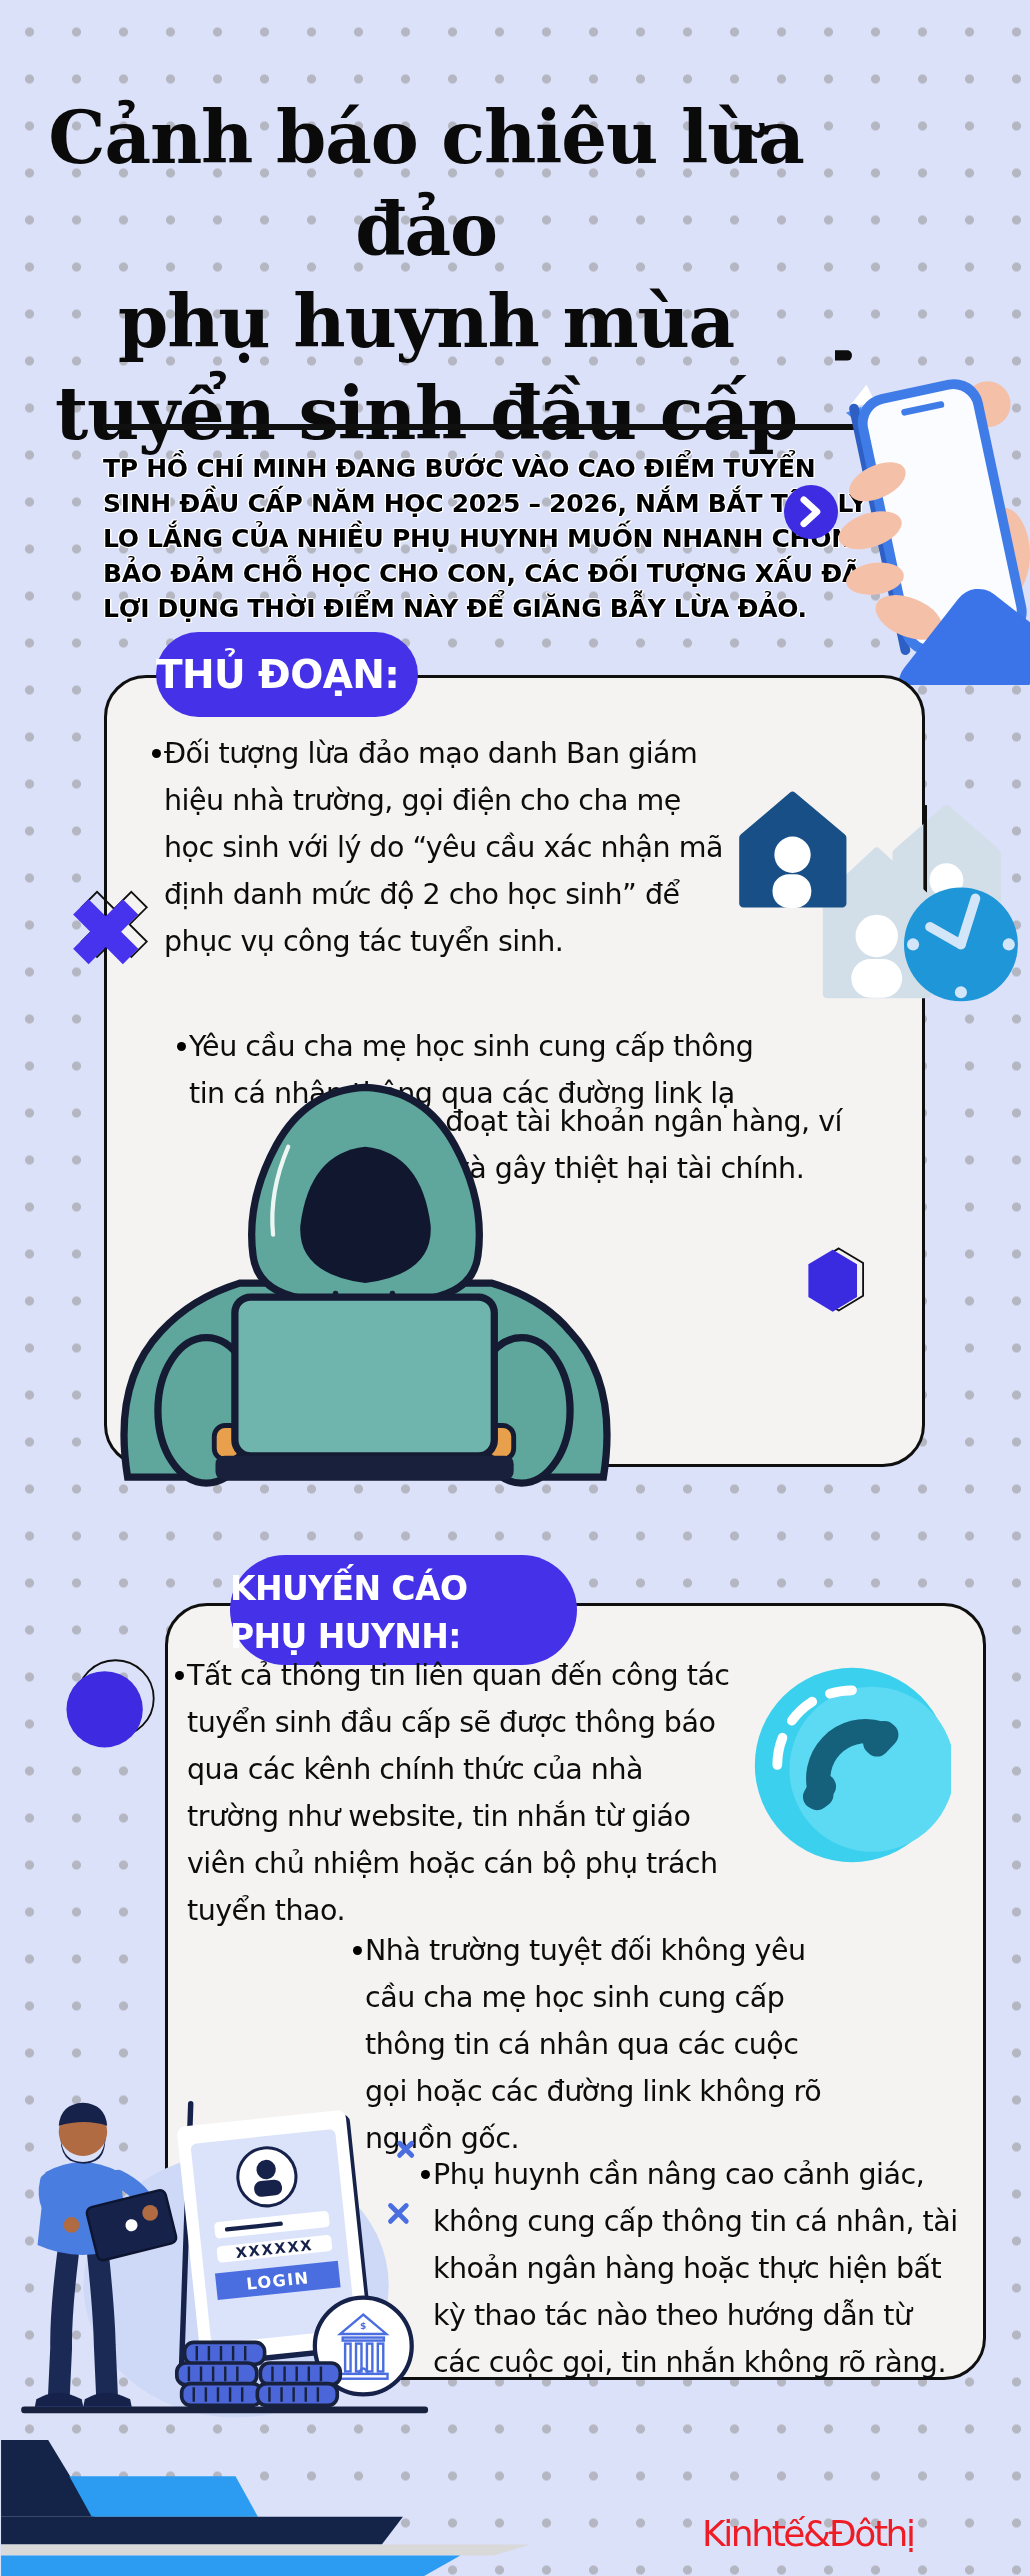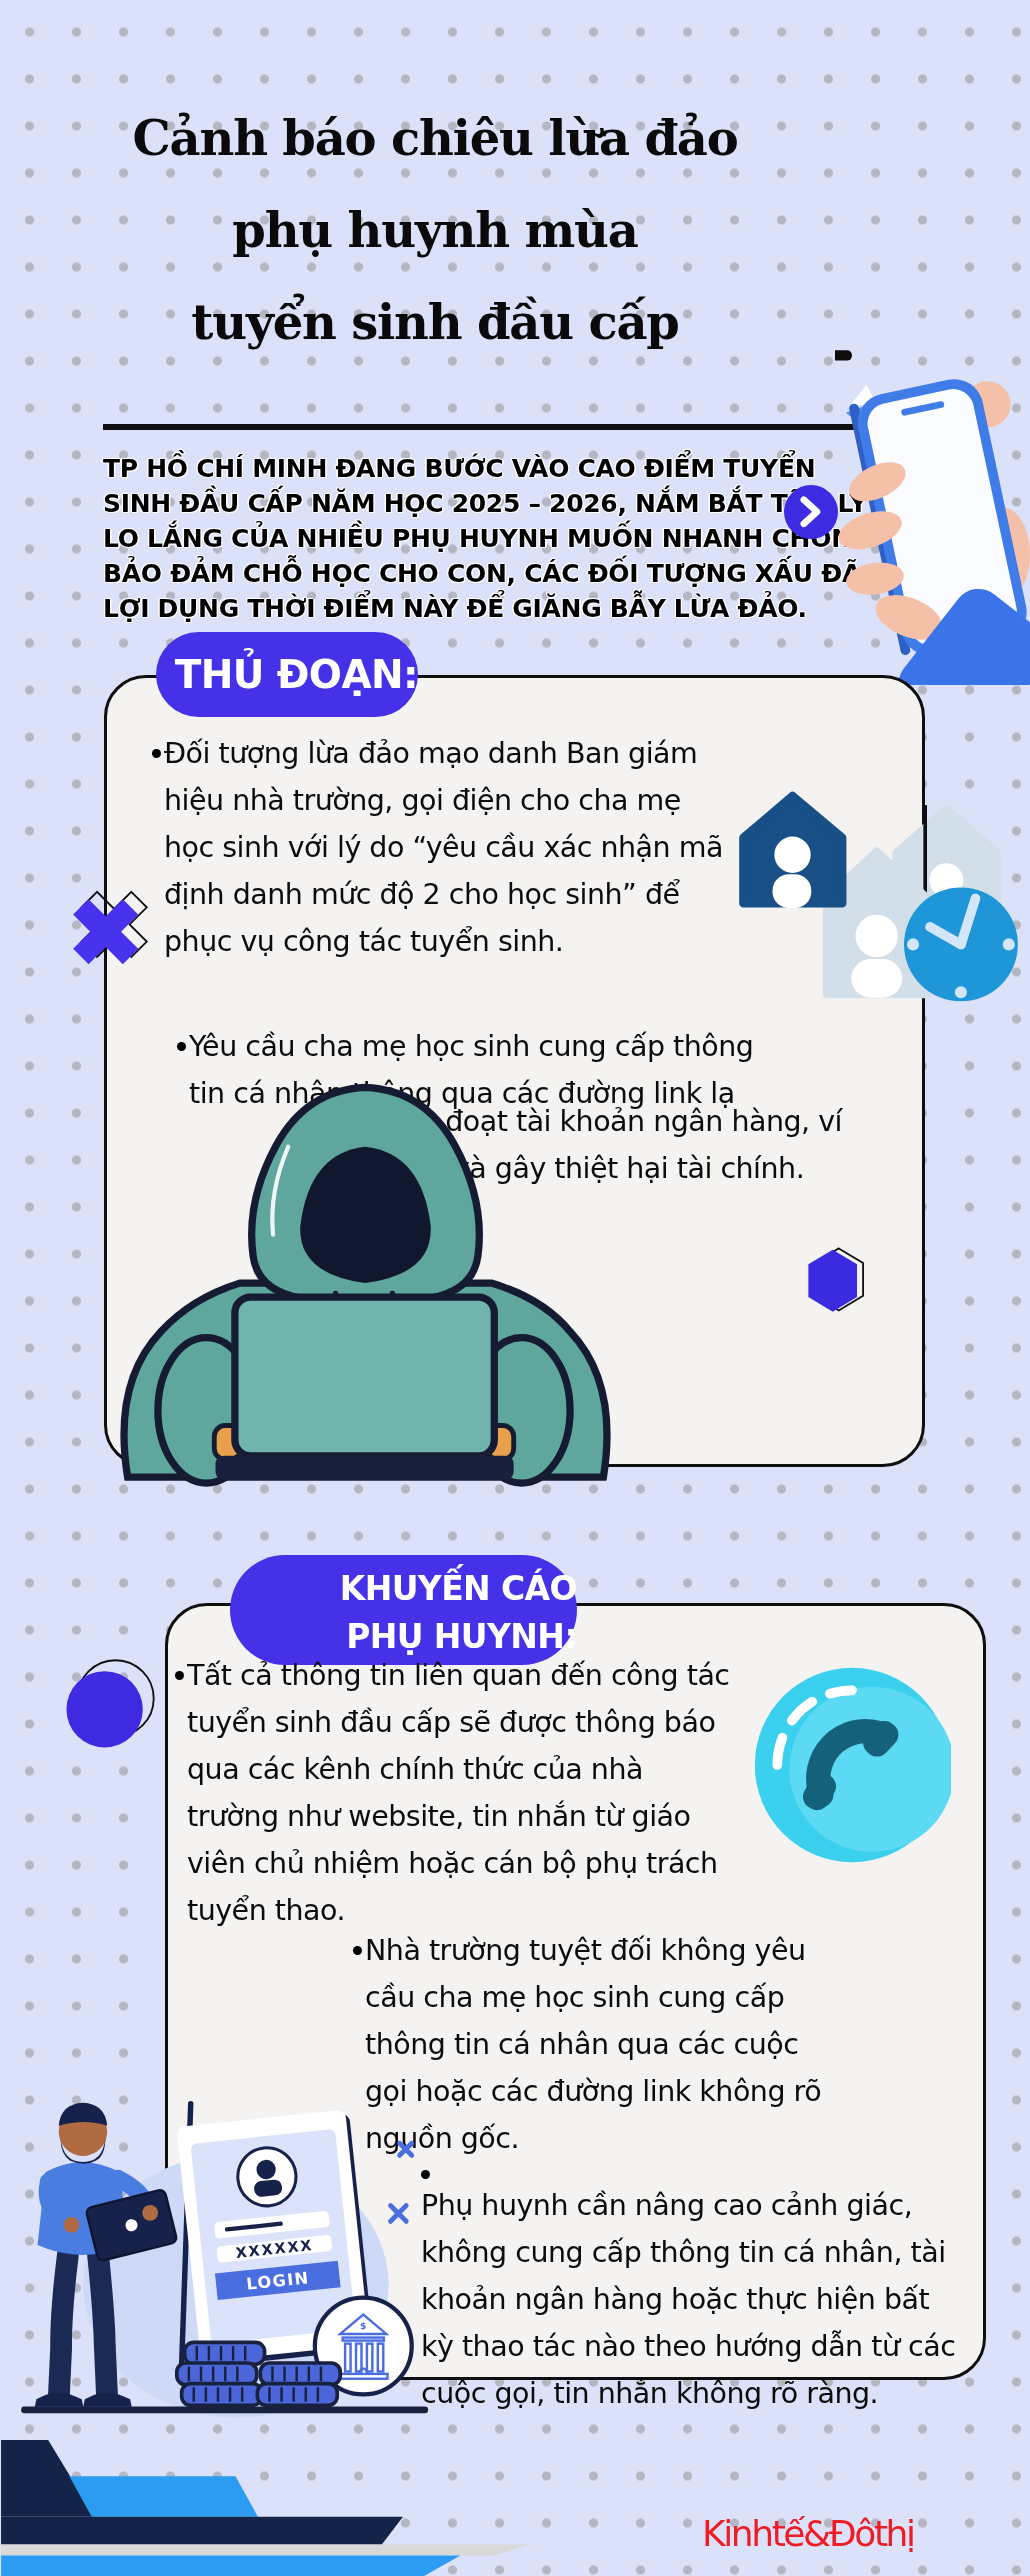--- a/index.html
+++ b/index.html
@@ -7,50 +7,50 @@
   #canvas {
     position:relative; width:1030px; height:2576px; overflow:hidden;
     background-color:#dbe1f8;
     background-image:radial-gradient(circle, #b4b7c2 4.2px, rgba(0,0,0,0) 4.8px);
     background-size:47px 47px; background-position:6px 8.5px;
   }
   .abs { position:absolute; }
   
   .title { left:0; top:92px; width:852px; text-align:center;
     font-family:"DejaVu Serif", serif; font-weight:bold; color:#0a0a0a;
-    font-size:48px; line-height:92px; letter-spacing:-1.2px;margin-left:9px; }
+    font-size:72px; line-height:92px; letter-spacing:-1.2px; }
   
   .divider { left:103px; top:424px; width:761px; height:5.5px; background:#101010; }
   
   .intro { left:103px; top:451px; width:788px; color:#000;
     font-size:25px; line-height:35px; font-weight:bold; letter-spacing:-0.3px;
     text-shadow:1.2px 0 0 #fff,-1.2px 0 0 #fff,0 1.2px 0 #fff,0 -1.2px 0 #fff,1.2px 1.2px 0 #fff,-1.2px -1.2px 0 #fff; }
   .chev-circle { left:784px; top:485px; width:54px; height:54px; border-radius:50%;
     background:#3e2ce2; display:flex; align-items:center; justify-content:center; }
   
   .card { background:#f4f3f1; border:3.6px solid #0f0f0f; border-radius:42px; }
   .card1 { left:104px; top:675px; width:821px; height:792px; }
   .card2 { left:165px; top:1603px; width:821px; height:777px; }
   
-  .pill { background:#4531e8; color:#fff; font-weight:bold; text-align:right; }
+  .pill { background:#4531e8; color:#fff; font-weight:bold; text-align:left; }
   .pill1 { left:156px; top:632px; width:262px; height:85px; border-radius:45px;
     font-size:39px; line-height:85px; letter-spacing:-0.6px; }
   .pill2 { left:230px; top:1555px; width:347px; height:110px; border-radius:56px;
     font-size:33px; line-height:48px; padding-top:10px; letter-spacing:-0.6px; }
   
   .bullet { display:flex; gap:3px; color:#0c0c0c;
     font-size:28.5px; line-height:47px; letter-spacing:-0.5px; }
   .bullet .dot { flex:none; width:9px; height:9px; border-radius:50%;
     background:#000; margin-top:19px; }
   .b1a { left:152px; top:730px; width:573px; }
   .b1b { left:177px; top:1023px; width:612px; }
   .b1c { left:336px; top:1098px; width:515px; }
   .b2a { left:175px; top:1652px; width:567px; }
   .b2b { left:353px; top:1927px; width:491px; }
-  .b2c { left:421px; top:2151px; width:539px;flex-direction:column; }
+  .b2c { left:421px; top:2151px; width:539px; }
   
   .brand-row { left:702px; top:2513px; display:flex; align-items:baseline; gap:11px; }
   .brand-red { color:#ee1c25; font-size:36px; font-weight:normal; letter-spacing:-2.4px; }
 </style>
 </head>
 <body>
 
 <div id="canvas">
 
   <div class="abs title">

